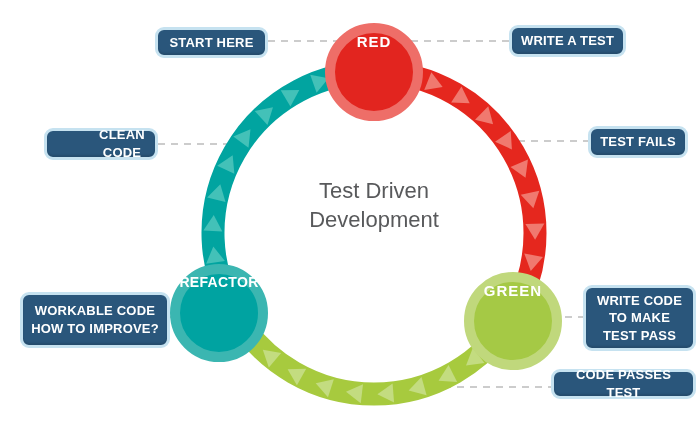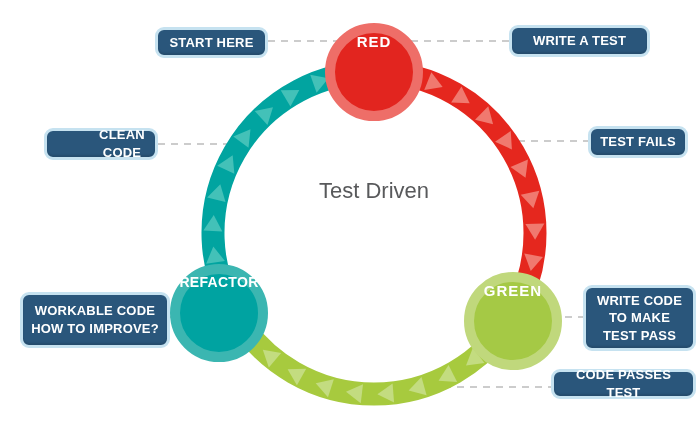--- a/index.html
+++ b/index.html
@@ -16,21 +16,21 @@
         color:#fff;font-weight:bold;font-size:15px;letter-spacing:1px;}
   .node-red{left:325px;top:23px;}
   .node-green{left:464px;top:272px;}
   .node-refactor{left:170px;top:264px;font-size:14px;letter-spacing:.3px;}
 
   .callout{position:absolute;border:3px solid;border-radius:9px;box-sizing:border-box;
            display:flex;flex-direction:column;align-items:center;justify-content:center;
            text-align:center;font-weight:bold;font-size:13px;line-height:1.35;letter-spacing:.2px;
            padding:2px 6px;box-shadow:inset 0 -2px 2px rgba(0,0,0,.12);}
   .co-start{left:155px;top:27px;width:113px;height:31px;}
-  .co-write-test{left:509px;top:25px;width:141px;height:32px;}
+  .co-write-test{left:509px;top:25px;width:117px;height:32px;}
   .co-test-fails{left:588px;top:126px;width:100px;height:32px;}
   .co-write-code{left:583px;top:285px;width:113px;height:66px;}
   .co-code-passes{left:551px;top:369px;width:145px;height:30px;}
   .co-workable{left:20px;top:292px;width:150px;height:56px;}
   .co-clean{left:44px;top:128px;width:114px;height:32px;padding-left:48px;}
 </style>
 </head>
 <body>
 
 <div class="stage" style="background: rgb(255, 255, 255);">
@@ -66,20 +66,21 @@
       <polygon points="220.29632004277408,184.24367971630068 207.11574181741443,197.37845636629265 225.5188218788584,202.1035642224249" fill="#43c1b8"></polygon>
       <polygon points="232.69373498799453,155.3177017052348 217.21295400631422,165.6422075140978 234.3477720080114,173.85183674133546" fill="#43c1b8"></polygon>
       <polygon points="250.47346166389414,129.3506183004521 233.2821360636318,136.4715960497338 248.49603211165777,147.85304442152992" fill="#43c1b8"></polygon>
       <polygon points="272.9582758055203,107.33150764090983 254.71121783747284,110.97772150061633 267.42469935829115,125.0974731846868" fill="#43c1b8"></polygon>
       <polygon points="299.2917378282139,90.09907081032792 280.6839722610529,90.13163762741576 290.4127866935937,106.45187566909837" fill="#43c1b8"></polygon>
       <polygon points="328.47081434529446,78.30968597349298 310.2111051880703,74.72736528801775 316.58468501332516,92.62645689097639" fill="#43c1b8"></polygon>
     </svg>
 
   <div class="title" style="color: rgb(88, 89, 91);">
     <span>Test Driven</span>
+    <span>Development</span>
   </div>
 
   <div class="node node-red" style="background: rgb(226, 37, 31); border-color: rgb(238, 110, 104);">
     <span>RED</span>
   </div>
   <div class="node node-green" style="background: rgb(165, 201, 69); border-color: rgb(192, 216, 124);">
     <span>GREEN</span>
   </div>
   <div class="node node-refactor" style="background: rgb(0, 163, 161); border-color: rgb(59, 182, 177);">
     <span>REFACTOR</span>

